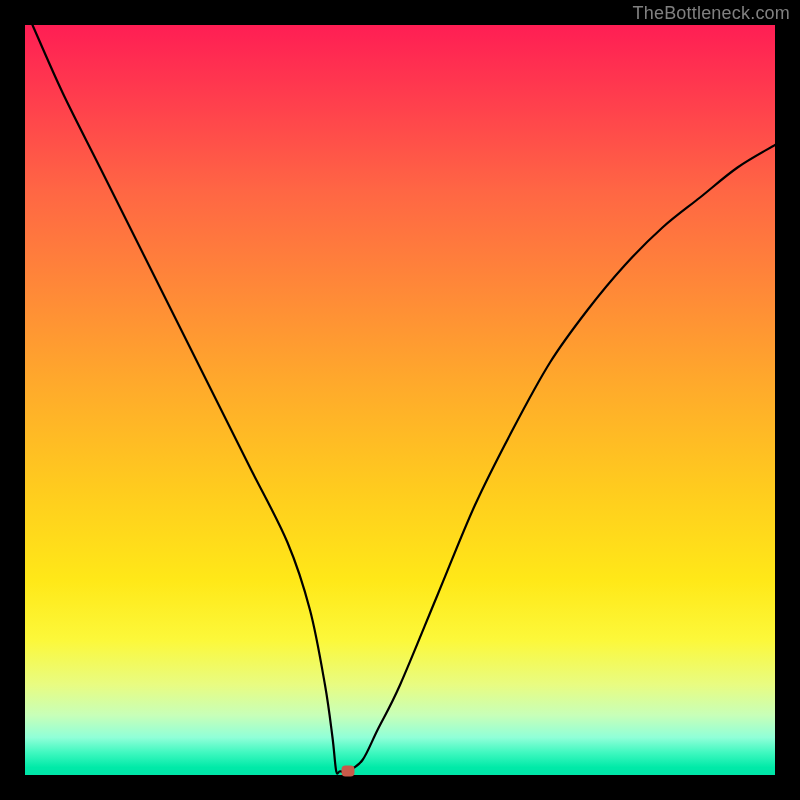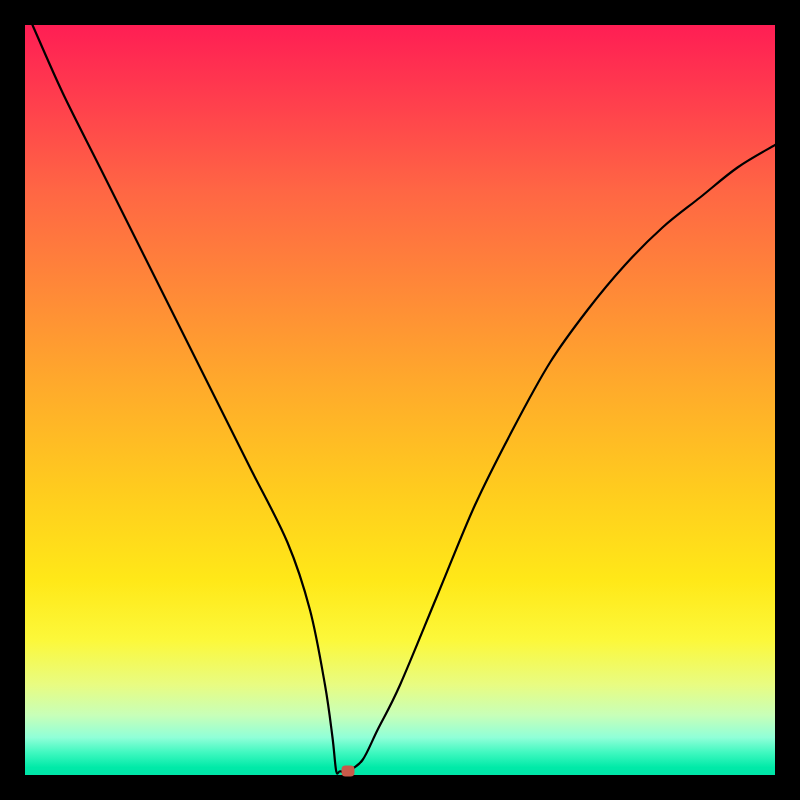--- a/index.html
+++ b/index.html
@@ -78,13 +78,14 @@
 <body>
 
 <div class="frame">
   <div class="plot-area">
     <div class="gradient-bg"></div>
     <svg class="curve-svg" viewBox="0 0 750 750" preserveAspectRatio="none">
       <path id="curve-path" fill="none" stroke="#000" stroke-width="2.2" stroke-linecap="round" d="M 7.5 0 C 12.5 11.25, 26.25 43.75, 37.5 67.5 C 48.75 91.25, 62.5 117.5, 75 142.5 C 87.5 167.5, 100 192.5, 112.5 217.5 C 125 242.5, 137.5 267.5, 150 292.5 C 162.5 317.5, 175 342.5, 187.5 367.5 C 200 392.5, 212.5 417.5, 225 442.5 C 237.5 467.5, 252.5 493.75, 262.5 517.5 C 272.5 541.25, 278.75 561.25, 285 585 C 291.25 608.75, 296.25 638.75, 300 660 C 303.75 681.25, 305.625 698.125, 307.5 712.5 C 309.375 726.875, 310 740.625, 311.25 746.25 C 312.5 751.875, 313.125 746.25, 315 746.25 C 316.875 746.25, 318.75 748.125, 322.5 746.25 C 326.25 744.375, 332.5 741.875, 337.5 735 C 342.5 728.125, 346.25 717.5, 352.5 705 C 358.75 692.5, 365 682.5, 375 660 C 385 637.5, 400.00000000000006 600, 412.50000000000006 570 C 425.00000000000006 540, 437.5 507.5, 450 480 C 462.5 452.5, 475 428.75, 487.5 405 C 500 381.25, 512.5 357.49999999999994, 525 337.49999999999994 C 537.5 317.49999999999994, 550 301.25, 562.5 285 C 575 268.75, 587.5 253.74999999999994, 600 239.99999999999994 C 612.5 226.24999999999994, 625 213.75, 637.5 202.5 C 650 191.25, 662.5 182.5, 675 172.5 C 687.5 162.5, 700 151.25, 712.5 142.5 C 725 133.75, 743.75 123.75, 750 120"></path>
     </svg>
     <div id="marker" class="marker" style="left: 322.5px; top: 746.25px; background: rgb(200, 90, 74);"></div>
   </div>
+  <div class="watermark">TheBottleneck.com</div>
 </div>
 
 </body></html>

